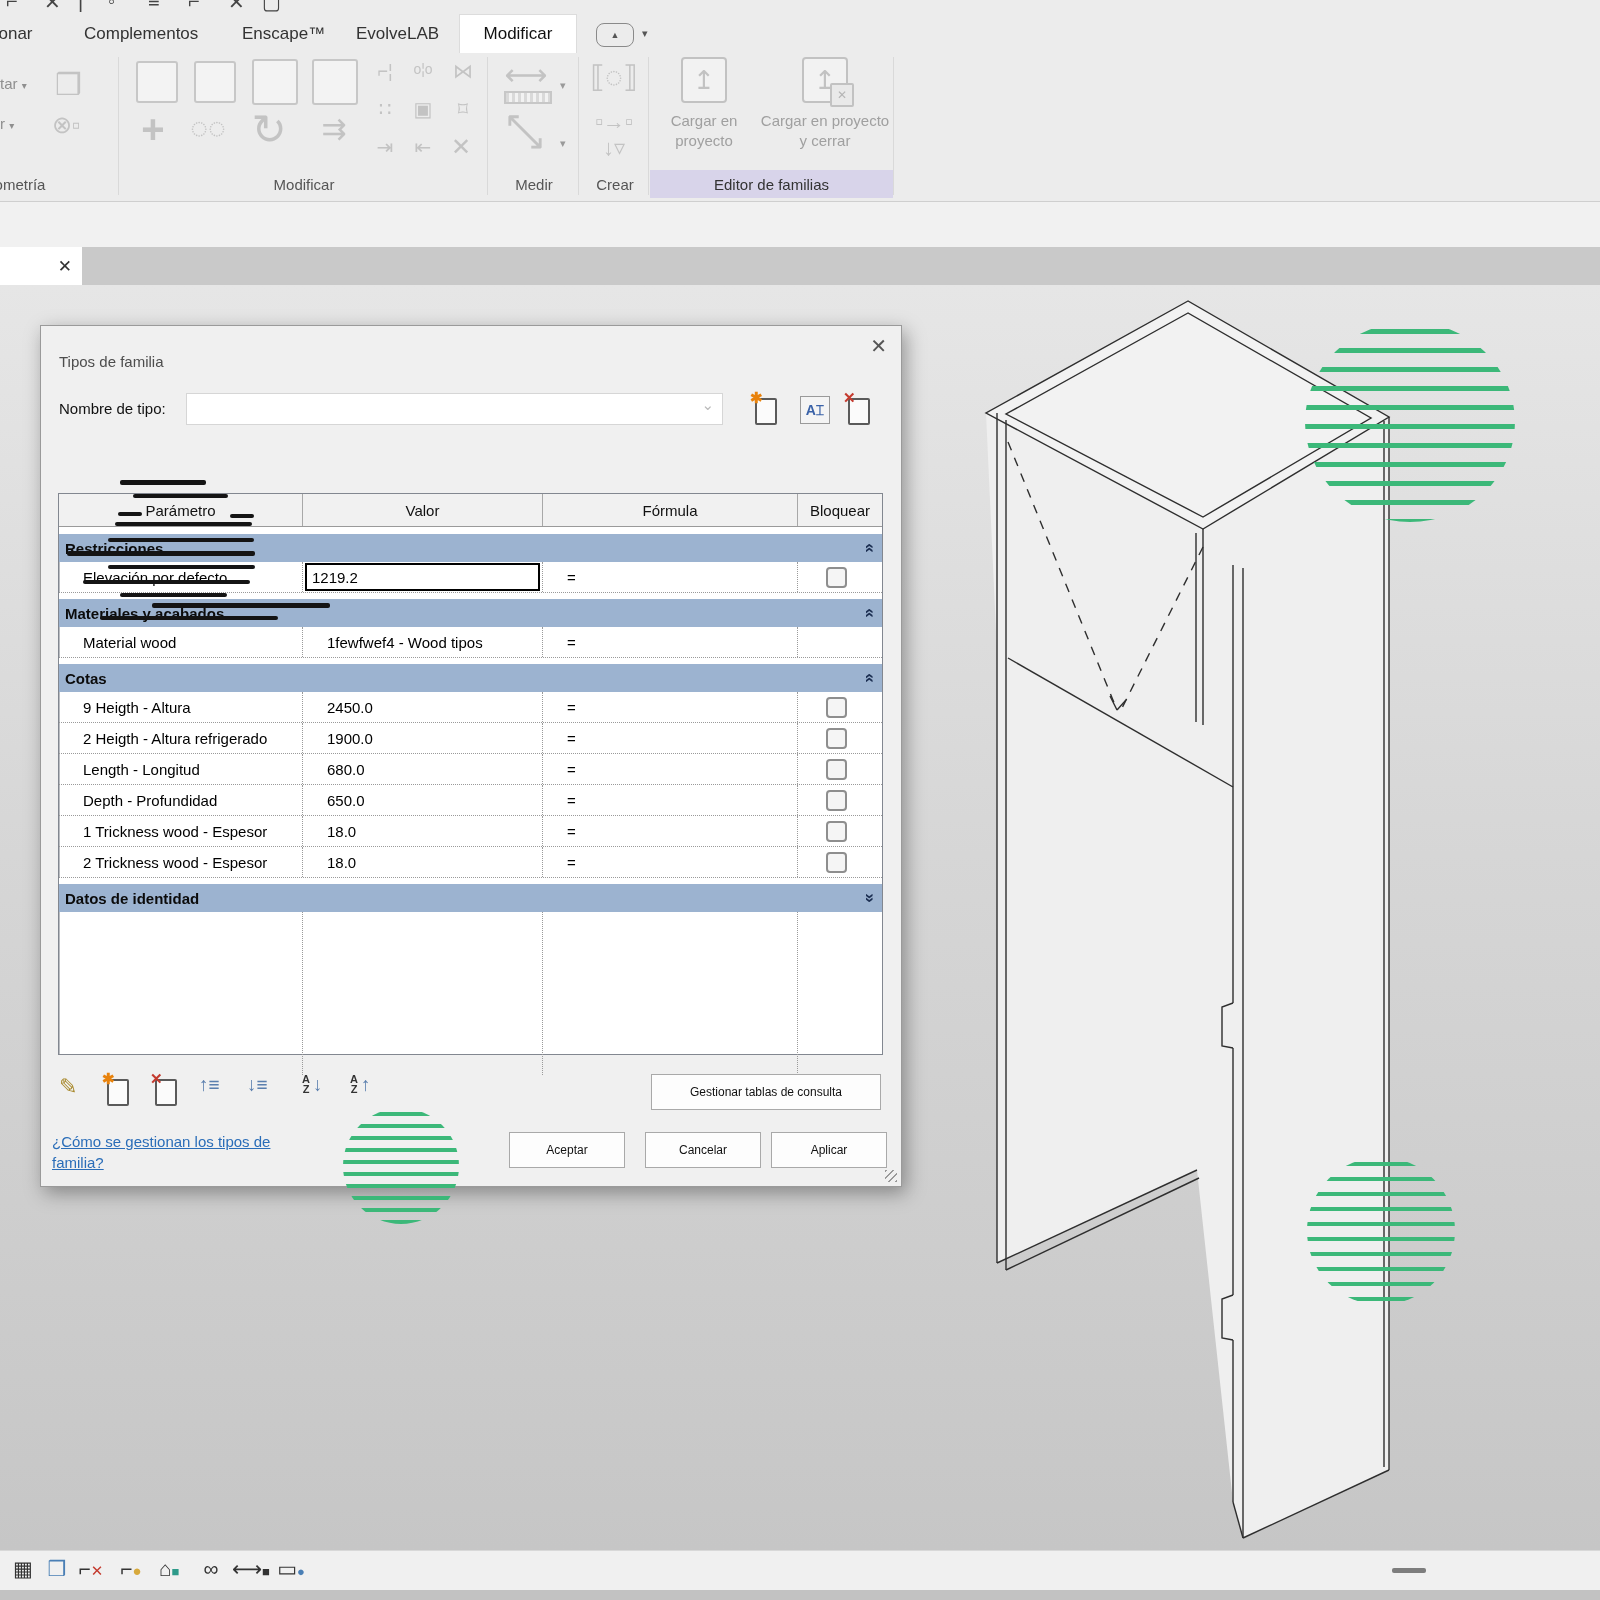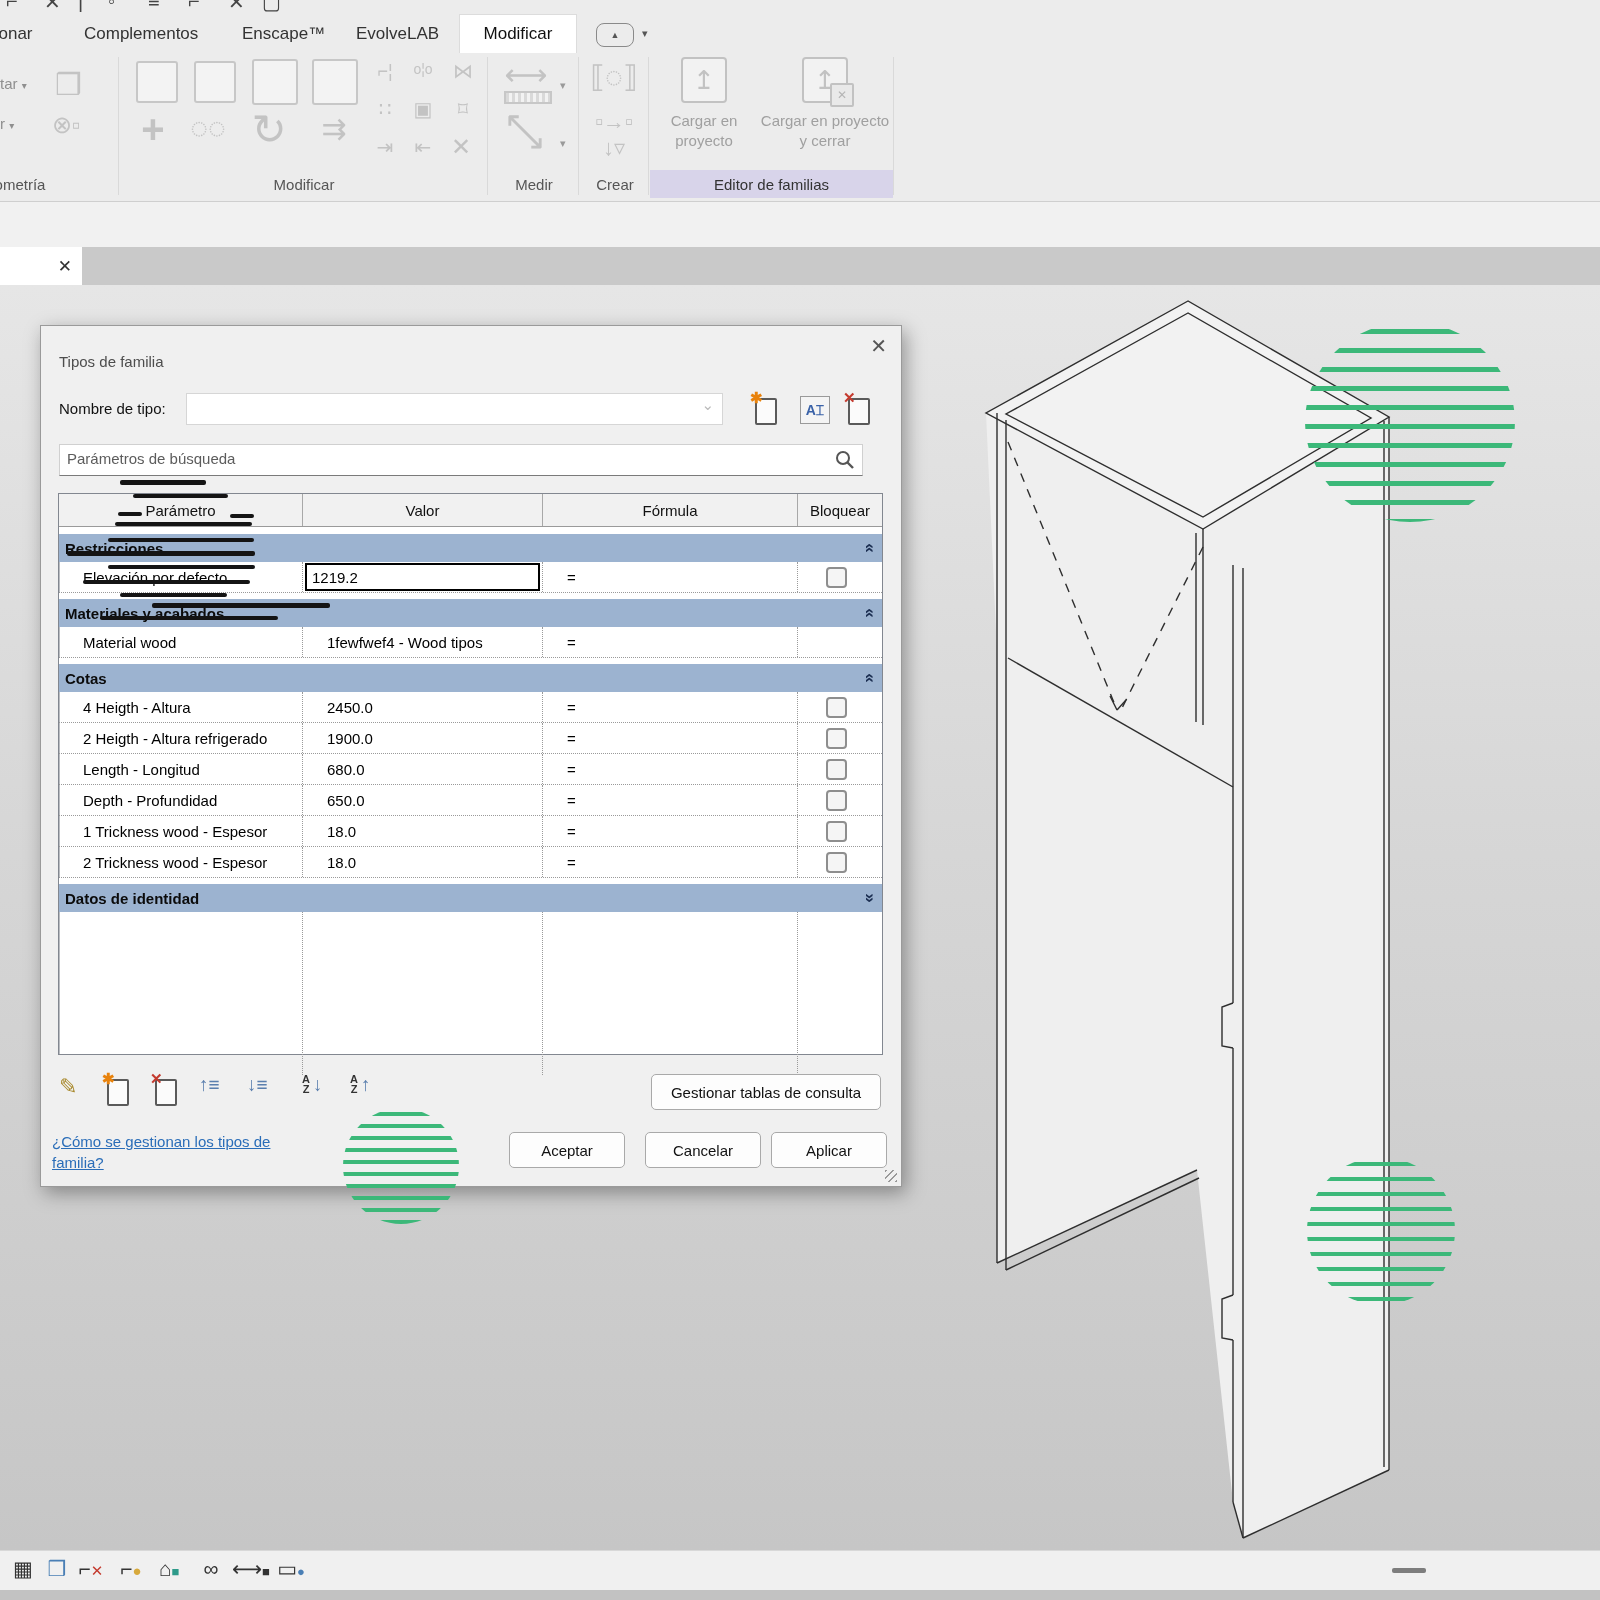--- a/index.html
+++ b/index.html
@@ -66,22 +66,22 @@
   .gchev{font-size:17px;color:#1c2f52;transform:rotate(90deg);font-weight:bold;}
   .drow{height:30px;border-bottom:1px dotted #9a9a9a;}
   .dcell{display:flex;align-items:center;padding:0 24px;border-right:1px dotted #9a9a9a;color:#000;overflow:hidden;white-space:nowrap;}
   .dcell:last-child{border-right:none;}
   .valinput{margin:1px 0;width:100%;height:24px;border:2px solid #000;background:#fff;display:flex;align-items:center;padding:0 5px;}
   .cbx{width:17px;height:17px;border:2px solid #8e8e8e;border-radius:4px;background:#f5f5f5;margin-left:4px;}
   #emptyrows{height:163px;}
   .ecol{border-right:1px dotted #9a9a9a;height:100%;}
   
   .ftool{position:absolute;top:748px;font-size:22px;}
-  .btn{position:absolute;height:34px;background:#fdfdfd;border:1px solid #a9a9a9;border-radius:5px;
-      display:flex;align-items:center;justify-content:center;font-size:15px;color:#111;}
+  .btn{position:absolute;height:34px;background:#fdfdfd;border:1px solid #a9a9a9;border-radius:0;
+      display:flex;align-items:center;justify-content:center;font-size:12px;color:#111;}
   #helplink{position:absolute;left:11px;top:805px;width:250px;color:#2a6db8;text-decoration:underline;line-height:21px;}
   #grip{position:absolute;right:4px;bottom:4px;width:12px;height:12px;
       background:repeating-linear-gradient(135deg,#999 0 2px,transparent 2px 5px);}
   
   .anno{position:absolute;background:#141414;z-index:11;border-radius:2px;}
   
   #vcbar{left:0;top:1550px;width:1600px;height:40px;background:#f0f0f0;border-top:1px solid #d8d8d8;z-index:6;}
   .vcicon{position:absolute;top:6px;font-size:21px;color:#333;width:30px;text-align:center;}
   #hscroll{position:absolute;left:1392px;top:17px;width:34px;height:5px;background:#7d7d7d;border-radius:2px;}
   #bottomstrip{left:0;top:1590px;width:1600px;height:10px;background:#c2c2c2;z-index:6;}
@@ -241,27 +241,20 @@
       <div class="mark" style="color:#e8820c">✱</div>
     </div>
     <div class="renicon" style="left:759px;top:70px">
       <span>A⌶</span>
     </div>
     <div class="pageicon" style="left:805px;top:69px">
       <div class="pg"></div>
       <div class="mark" style="color:#c43a2e">✕</div>
     </div>
 
-    <div id="searchbox">
-      <span class="phtext">Parámetros de búsqueda</span>
-      <svg width="22" height="22" viewBox="0 0 22 22">
-        <circle cx="9" cy="9" r="6" fill="none" stroke="#555" stroke-width="2"></circle>
-        <line x1="13.5" y1="13.5" x2="19" y2="19" stroke="#555" stroke-width="2.4"></line>
-      </svg>
-    </div>
 
     <div id="ftable">
       <div class="trow hrow">
         <div class="hcell">Parámetro</div>
         <div class="hcell">Valor</div>
         <div class="hcell">Fórmula</div>
         <div class="hcell">Bloquear</div>
       </div>
       <div class="spacer"></div>
 
@@ -291,21 +284,21 @@
         <div class="dcell">=</div>
         <div class="dcell"></div>
       </div>
       <div class="spacer" style="height:6px"></div>
 
       <div class="grow">
         <span>Cotas</span>
         <span class="gchev">«</span>
       </div>
       <div class="trow drow">
-        <div class="dcell">4 Heigth - Altura</div>
+        <div class="dcell">9 Heigth - Altura</div>
         <div class="dcell">2450.0</div>
         <div class="dcell">=</div>
         <div class="dcell">
             <div class="cbx"></div>
           </div>
       </div>
       <div class="trow drow">
         <div class="dcell">2 Heigth - Altura refrigerado</div>
         <div class="dcell">1900.0</div>
         <div class="dcell">=</div>

